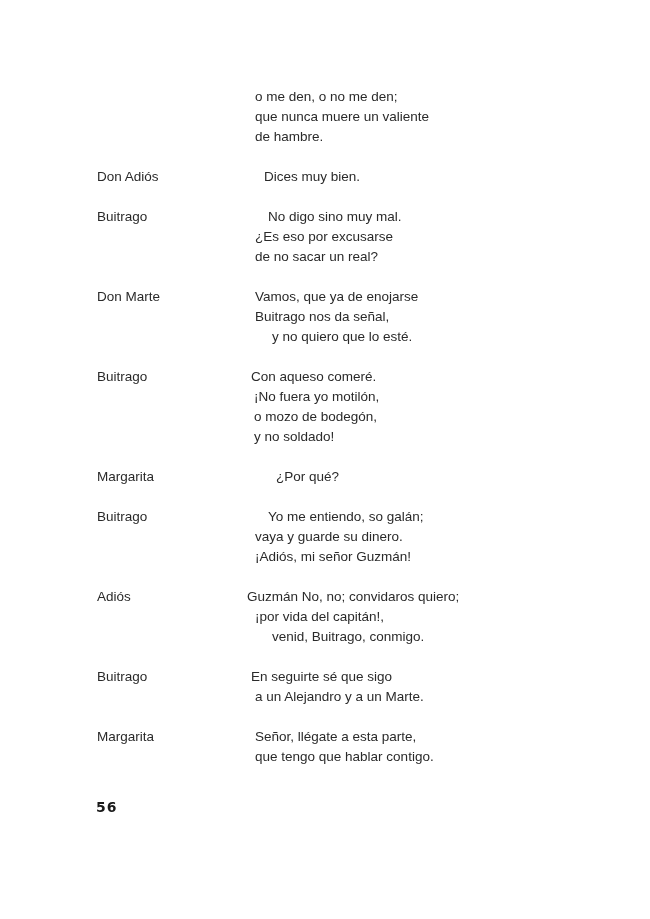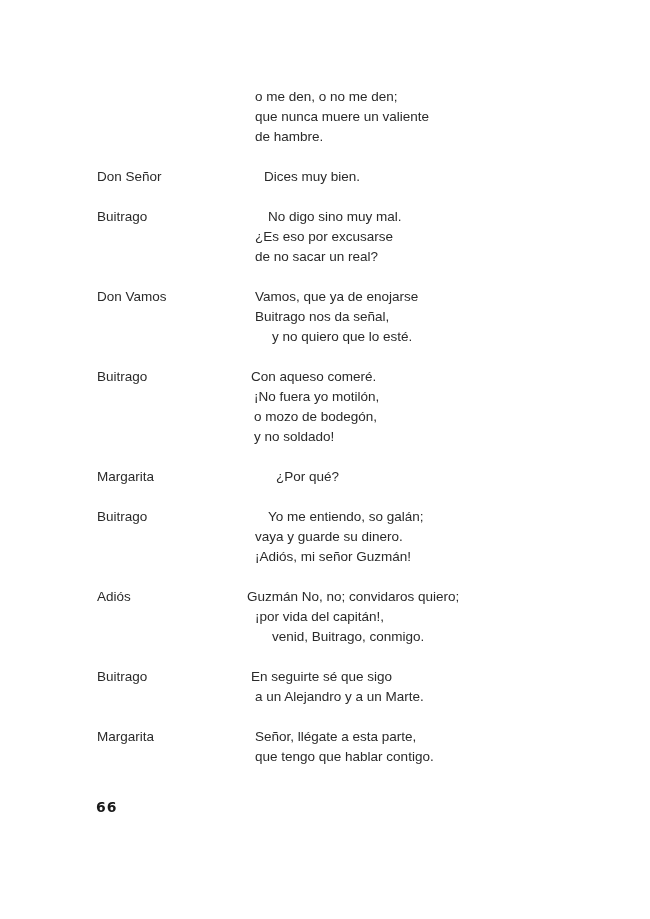--- a/index.html
+++ b/index.html
@@ -65,37 +65,37 @@
 
   <div class="block" style="top:87px;">
     <div class="verses">
       <span class="verse" style="left:255px;">o me den, o no me den;</span>
       <span class="verse" style="left:255px;">que nunca muere un valiente</span>
       <span class="verse" style="left:255px;">de hambre.</span>
     </div>
   </div>
 
   <div class="block" style="top:167px;">
-    <span class="speaker">Don Señor</span>
+    <span class="speaker">Don Adiós</span>
     <div class="verses">
       <span class="verse" style="left:264px;">Dices muy bien.</span>
     </div>
   </div>
 
   <div class="block" style="top:207px;">
     <span class="speaker">Buitrago</span>
     <div class="verses">
       <span class="verse" style="left:268px;">No digo sino muy mal.</span>
       <span class="verse" style="left:255px;">¿Es eso por excusarse</span>
       <span class="verse" style="left:255px;">de no sacar un real?</span>
     </div>
   </div>
 
   <div class="block" style="top:287px;">
-    <span class="speaker">Don Vamos</span>
+    <span class="speaker">Don Marte</span>
     <div class="verses">
       <span class="verse" style="left:255px;">Vamos, que ya de enojarse</span>
       <span class="verse" style="left:255px;">Buitrago nos da señal,</span>
       <span class="verse" style="left:272px;">y no quiero que lo esté.</span>
     </div>
   </div>
 
   <div class="block" style="top:367px;">
     <span class="speaker">Buitrago</span>
     <div class="verses">
@@ -140,14 +140,14 @@
   </div>
 
   <div class="block" style="top:727px;">
     <span class="speaker">Margarita</span>
     <div class="verses">
       <span class="verse" style="left:255px;">Señor, llégate a esta parte,</span>
       <span class="verse" style="left:255px;">que tengo que hablar contigo.</span>
     </div>
   </div>
 
-  <div class="page-number">66</div>
+  <div class="page-number">56</div>
 </div>
 
 </body></html>

